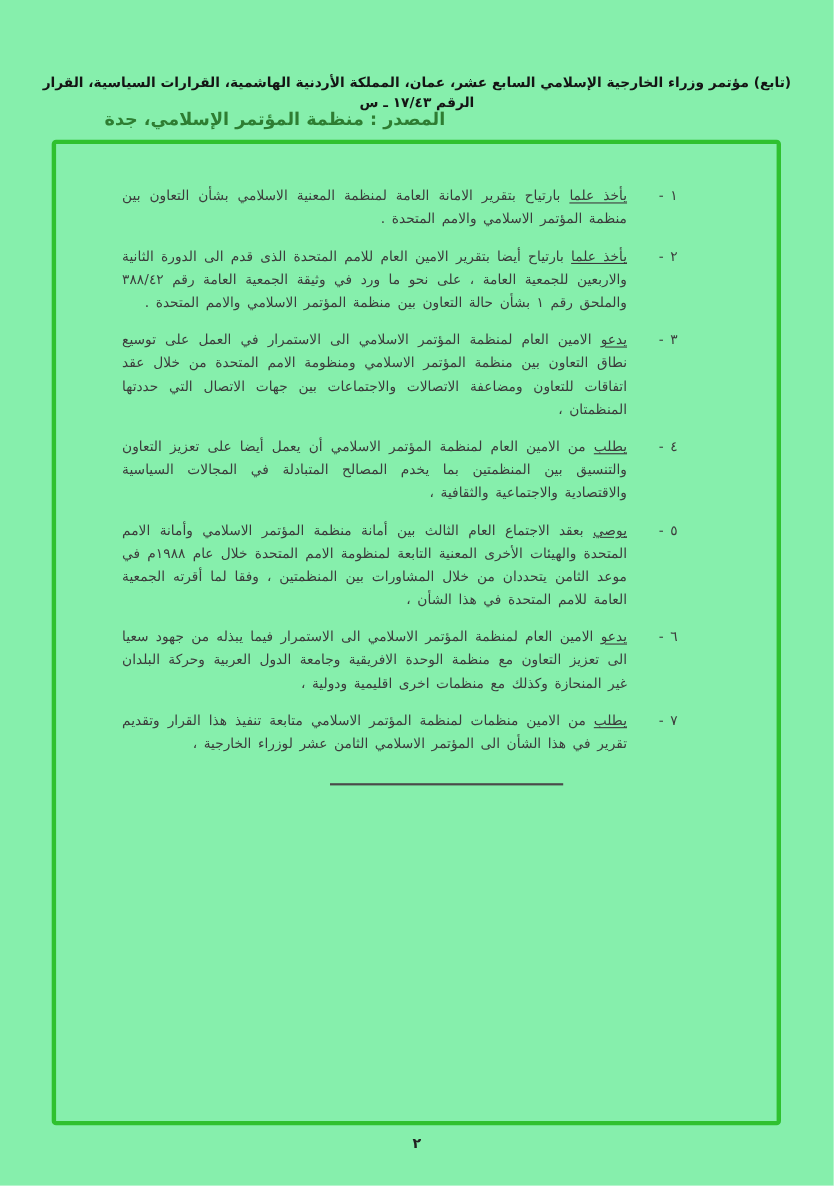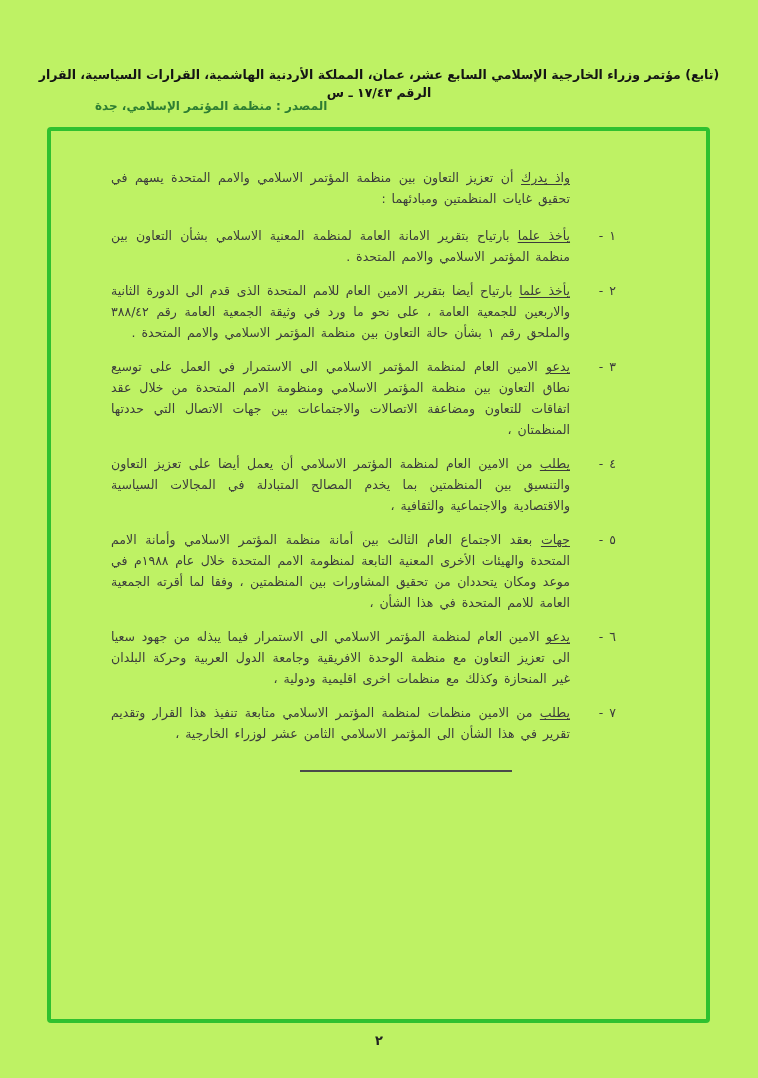--- a/index.html
+++ b/index.html
@@ -4,34 +4,34 @@
 <style>
   :root{
     --border_green:#2fc12f;
     --source_green:#2e7d32;
     --ink:#3c3c3c;
   }
   html,body{margin:0;padding:0;background:#ffffff;}
   .page{
     position:relative;
     width:758px;height:1078px;
-    background:#bef264;
+    background:#86efac;
     font-family:"DejaVu Sans", sans-serif;
     overflow:hidden;
   }
   .header{
     position:absolute;top:66px;left:38px;right:38px;
     text-align:center;direction:rtl;
     font-size:12.5px;font-weight:bold;color:#141414;
     line-height:18px;
   }
   .source{
     position:absolute;top:99px;left:95px;
     direction:rtl;
-    font-size:12px;font-weight:bold;
+    font-size:16px;font-weight:bold;
     color:var(--source_green);
   }
   .box{
     position:absolute;left:47px;top:127px;
     width:663px;height:896px;
     border:4px solid var(--border_green);
     border-radius:4px;
     box-sizing:border-box;
   }
   .content{
@@ -78,24 +78,20 @@
 
 <div class="page">
 
   <div class="header">(تابع) مؤتمر وزراء الخارجية الإسلامي السابع عشر، عمان، المملكة الأردنية الهاشمية، القرارات السياسية، القرار الرقم ١٧/٤٣ ـ س</div>
 
   <div class="source">المصدر :  منظمة المؤتمر الإسلامي، جدة</div>
 
   <div class="box">
     <div class="content">
 
-      <p class="preamble">
-        <span class="lead">واذ يدرك</span>
-        <span>أن تعزيز التعاون بين منظمة المؤتمر الاسلامي والامم المتحدة يسهم في تحقيق غايات المنظمتين ومبادئهما :</span>
-      </p>
 
       <ol class="items">
 
           <li class="item">
             <span class="num">١ -</span>
             <span class="lead">يأخذ علما</span>
             <span>بارتياح بتقرير الامانة العامة لمنظمة المعنية الاسلامي بشأن التعاون بين منظمة المؤتمر الاسلامي والامم المتحدة .</span>
           </li>
 
           <li class="item">
@@ -111,22 +107,22 @@
           </li>
 
           <li class="item">
             <span class="num">٤ -</span>
             <span class="lead">يطلب</span>
             <span>من الامين العام لمنظمة المؤتمر الاسلامي أن يعمل أيضا على تعزيز التعاون والتنسيق بين المنظمتين بما يخدم المصالح المتبادلة في المجالات السياسية والاقتصادية والاجتماعية والثقافية ،</span>
           </li>
 
           <li class="item">
             <span class="num">٥ -</span>
-            <span class="lead">جهات</span>
-            <span>بعقد الاجتماع العام الثالث بين أمانة منظمة المؤتمر الاسلامي وأمانة الامم المتحدة والهيئات الأخرى المعنية التابعة لمنظومة الامم المتحدة خلال عام ١٩٨٨م في موعد ومكان يتحددان من تحقيق المشاورات بين المنظمتين ، وفقا لما أقرته الجمعية العامة للامم المتحدة في هذا الشأن ،</span>
+            <span class="lead">يوصي</span>
+            <span>بعقد الاجتماع العام الثالث بين أمانة منظمة المؤتمر الاسلامي وأمانة الامم المتحدة والهيئات الأخرى المعنية التابعة لمنظومة الامم المتحدة خلال عام ١٩٨٨م في موعد الثامن يتحددان من خلال المشاورات بين المنظمتين ، وفقا لما أقرته الجمعية العامة للامم المتحدة في هذا الشأن ،</span>
           </li>
 
           <li class="item">
             <span class="num">٦ -</span>
             <span class="lead">يدعو</span>
             <span>الامين العام لمنظمة المؤتمر الاسلامي الى الاستمرار فيما يبذله من جهود سعيا الى تعزيز التعاون مع منظمة الوحدة الافريقية وجامعة الدول العربية وحركة البلدان غير المنحازة وكذلك مع منظمات اخرى اقليمية ودولية ،</span>
           </li>
 
           <li class="item">
             <span class="num">٧ -</span>

